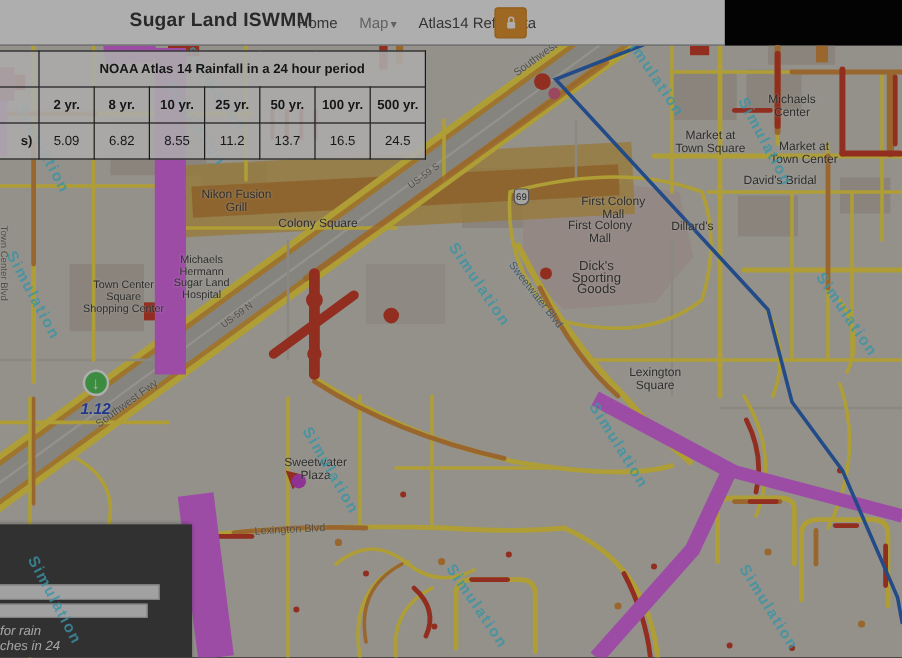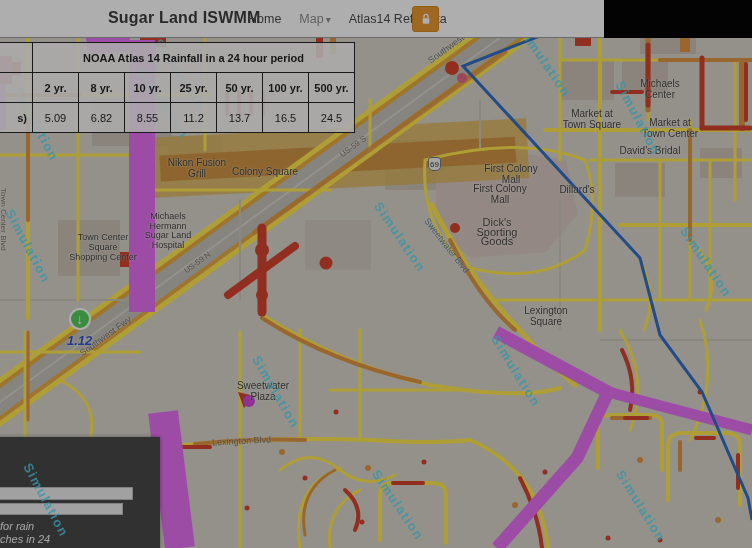--- a/index.html
+++ b/index.html
@@ -247,21 +247,21 @@
     <span class="wm" style="left:641px;top:468px;transform:translate(-50%,-50%) rotate(58deg)">Simulation</span>
     <span class="wm" style="left:638px;top:80px;transform:translate(-50%,-50%) rotate(62deg)">Simulation</span>
     <span class="wm" style="left:398px;top:467px;transform:translate(-50%,-50%) rotate(56deg)">Simulation</span>
     <span class="wm" style="left:180px;top:36px;transform:translate(-50%,-50%) rotate(56deg)">Simulation</span>
     <span class="wm" style="left:706px;top:224px;transform:translate(-50%,-50%) rotate(56deg)">Simulation</span>
 
     <div class="plbl" style="left:197px;top:120px">
       <span>Nikon Fusion</span>
         <span>Grill</span>
       </div>
-    <div class="plbl" style="left:265px;top:129px">
+    <div class="plbl" style="left:265px;top:144px">
       <span>Colony Square</span>
       </div>
     <div class="plbl" style="left:168px;top:174px;font-size:9px;line-height:9.5px">
       <span>Michaels</span>
         <span>Hermann</span>
       <span>Sugar Land</span>
         <span>Hospital</span>
       </div>
     <div class="plbl" style="left:103px;top:194px;font-size:9px;line-height:10px">
       <span>Town Center</span>

